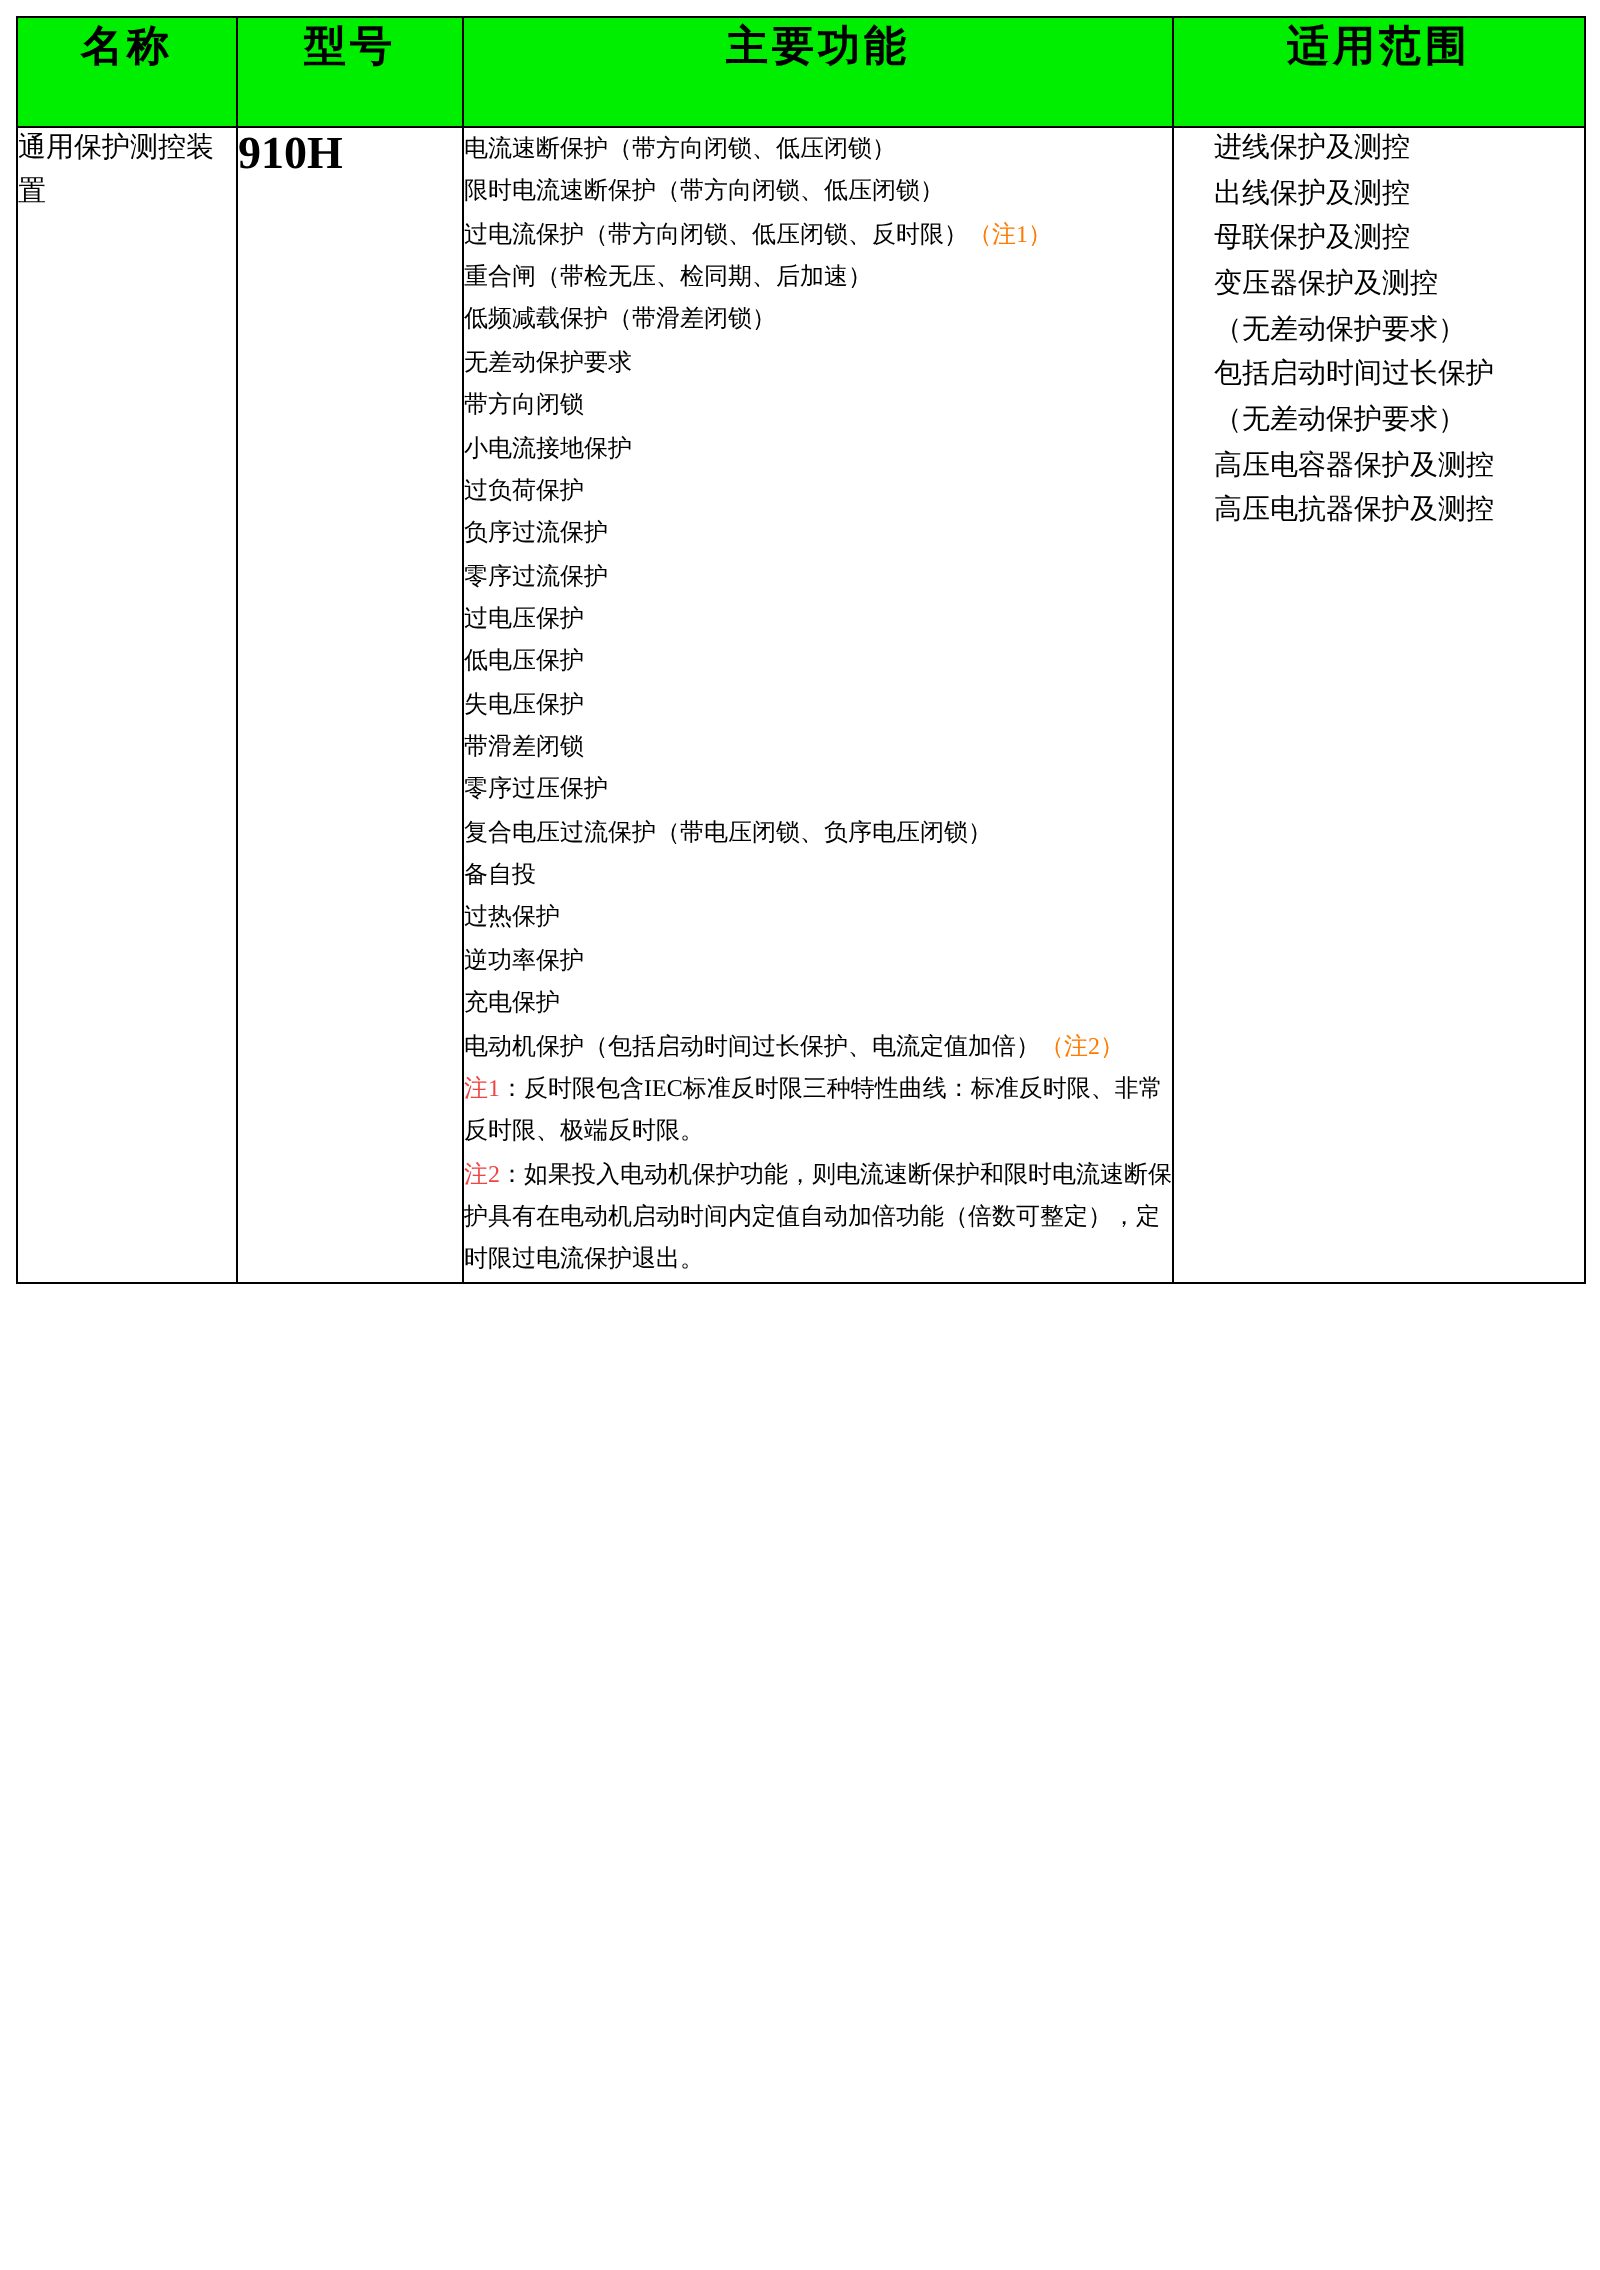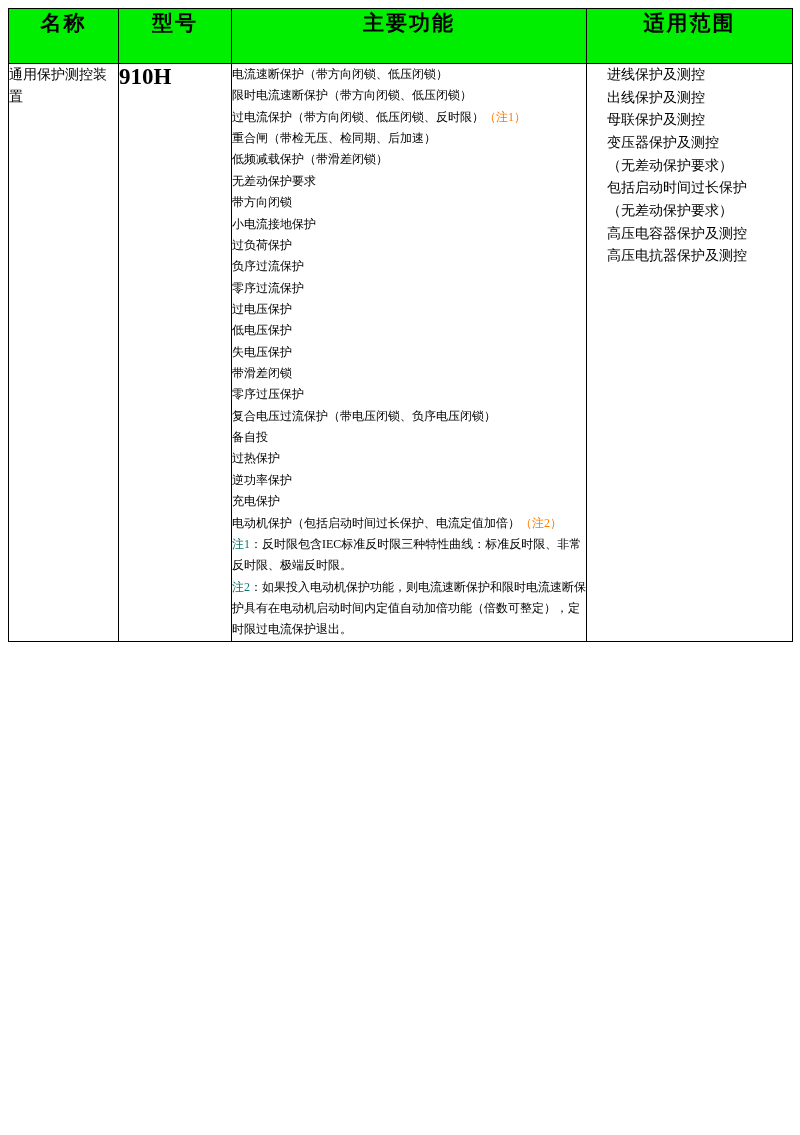--- a/index.html
+++ b/index.html
@@ -63,21 +63,21 @@
   }
   td.scope-cell {
     padding: 22px 10px 18px 16px;
     font-size: 14px;
     line-height: 1.62;
     text-align: left;
   }
   .func-line { white-space: normal; }
   .note-mark { color: #ff7a00; }
   .note-para { text-indent: 0; }
-  .note-label { color: #0f766e; }
+  .note-label { color: #ef4444; }
   .scope-line { white-space: nowrap; margin-left: 20px; }
 </style>
 </head>
 <body>
 
 <div class="sheet">
   <table class="spec">
     <colgroup>
       <col class="c-name">
       <col class="c-model">

